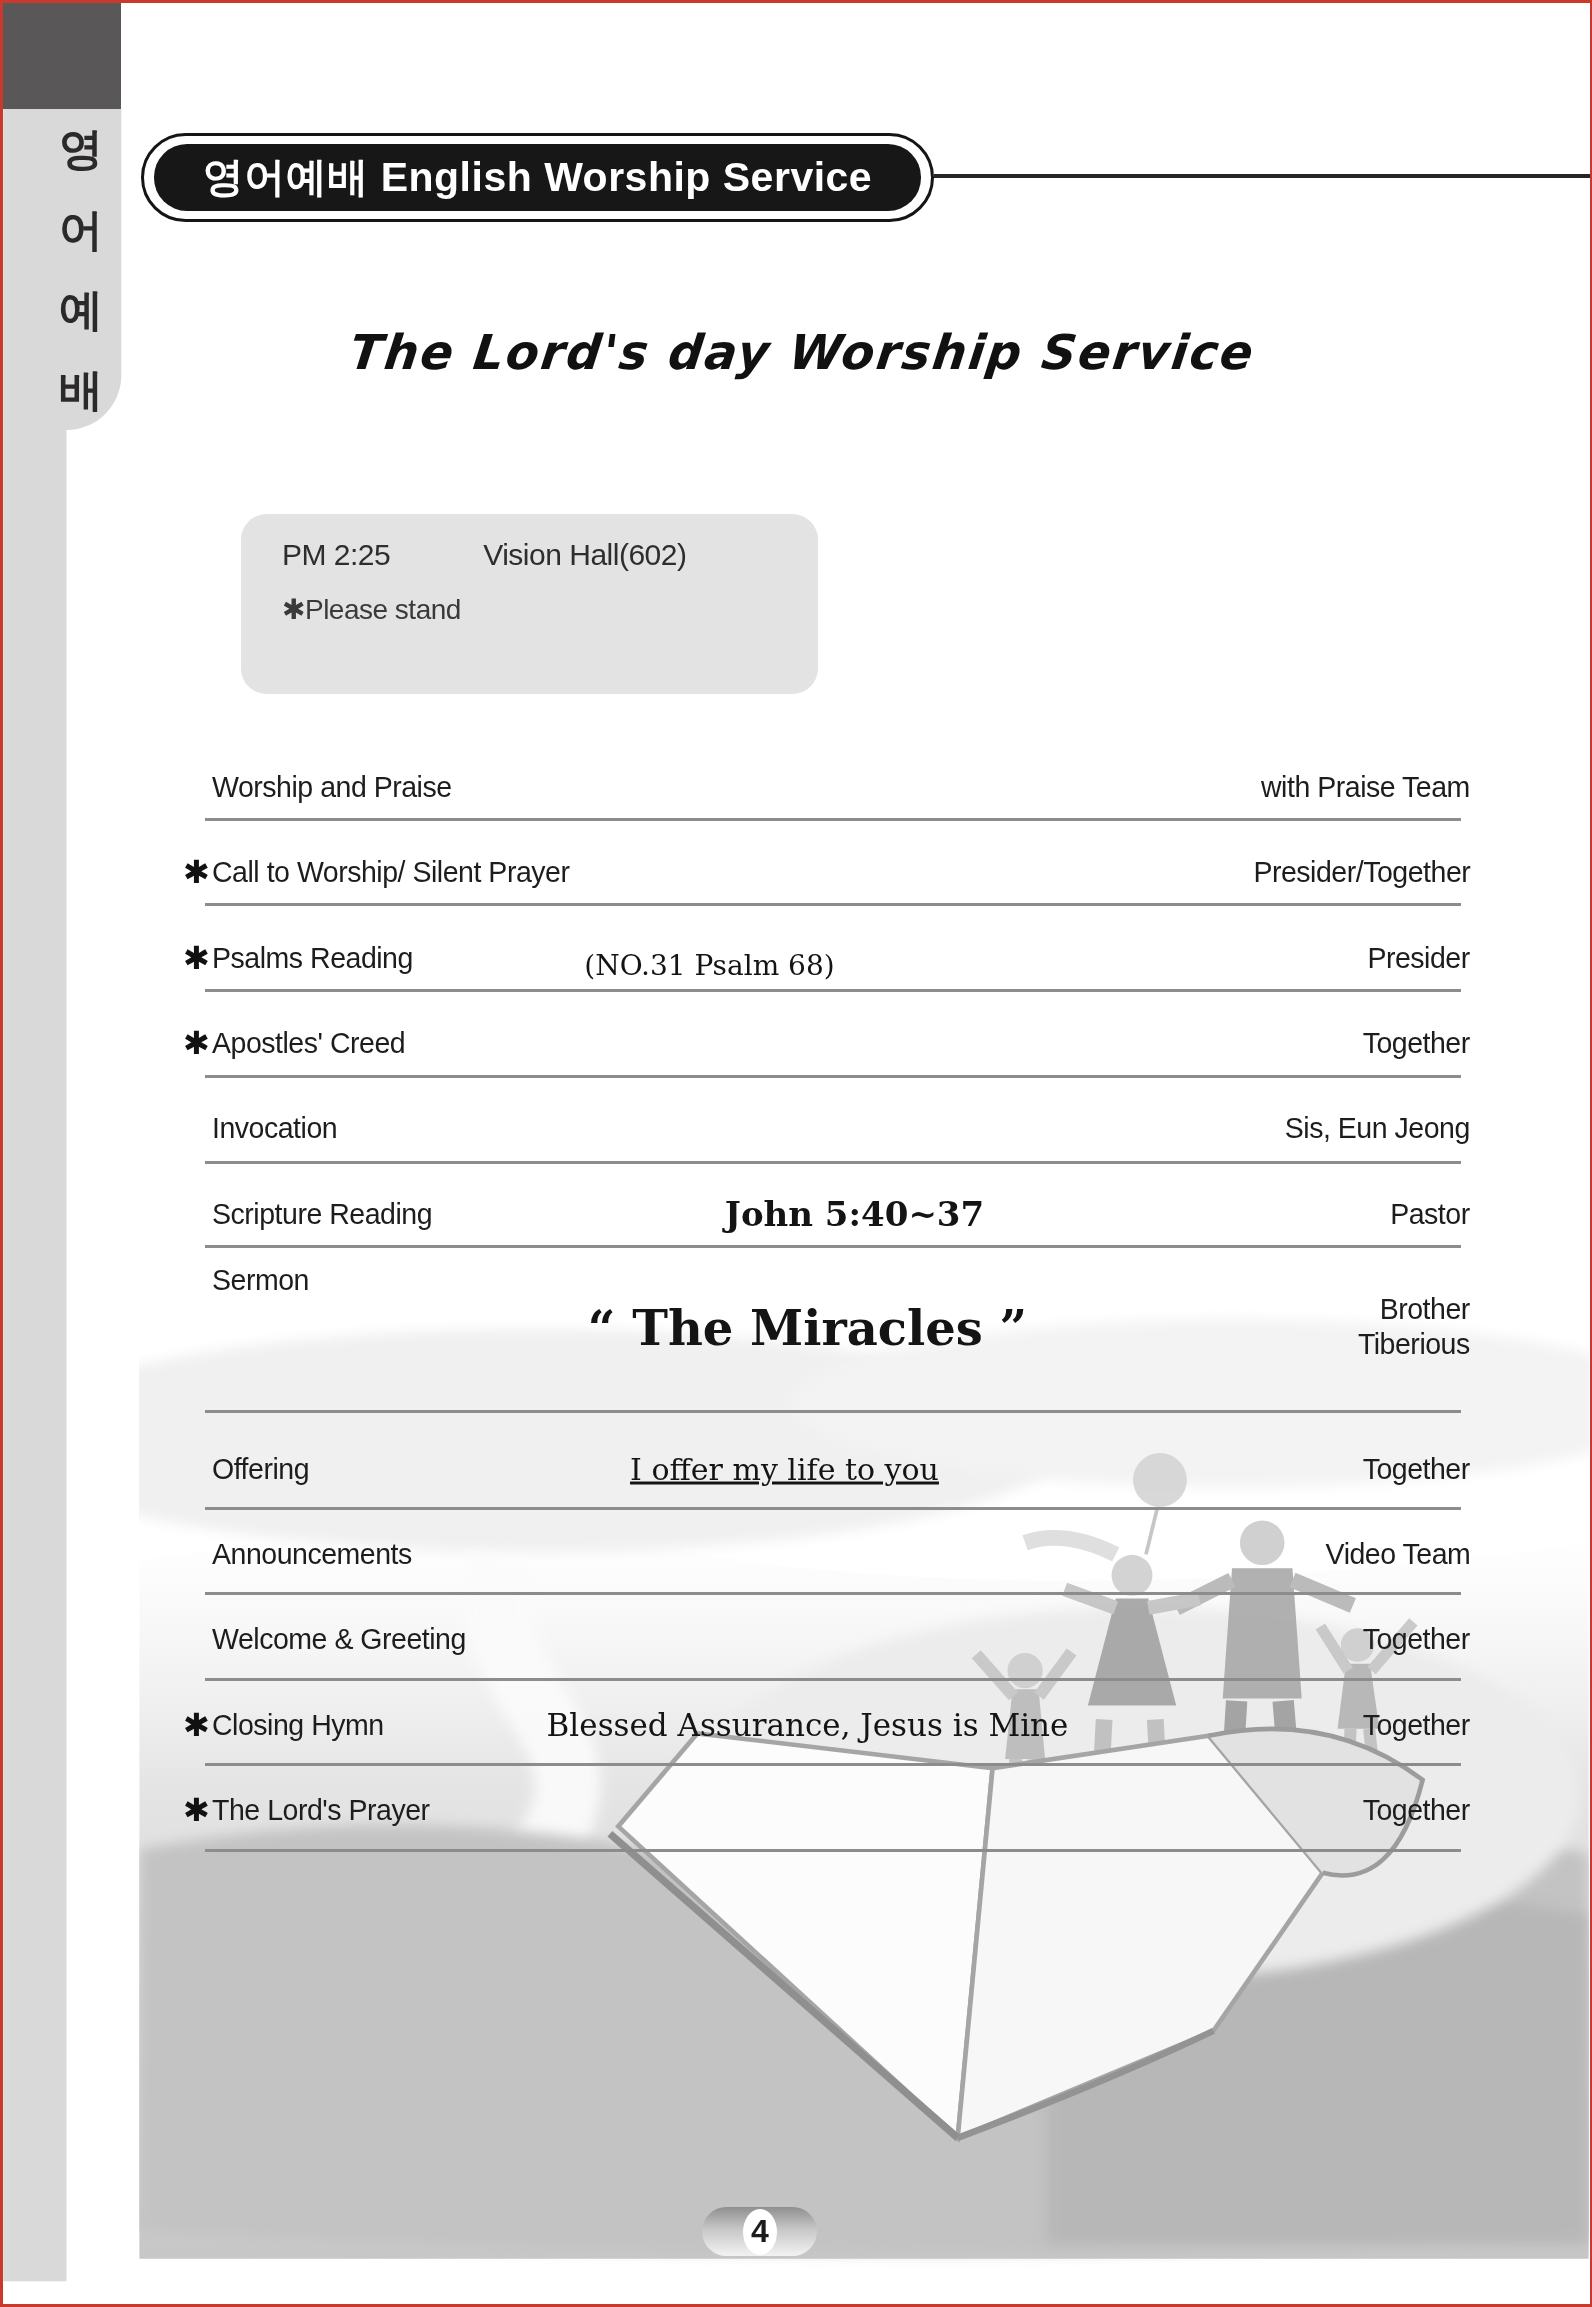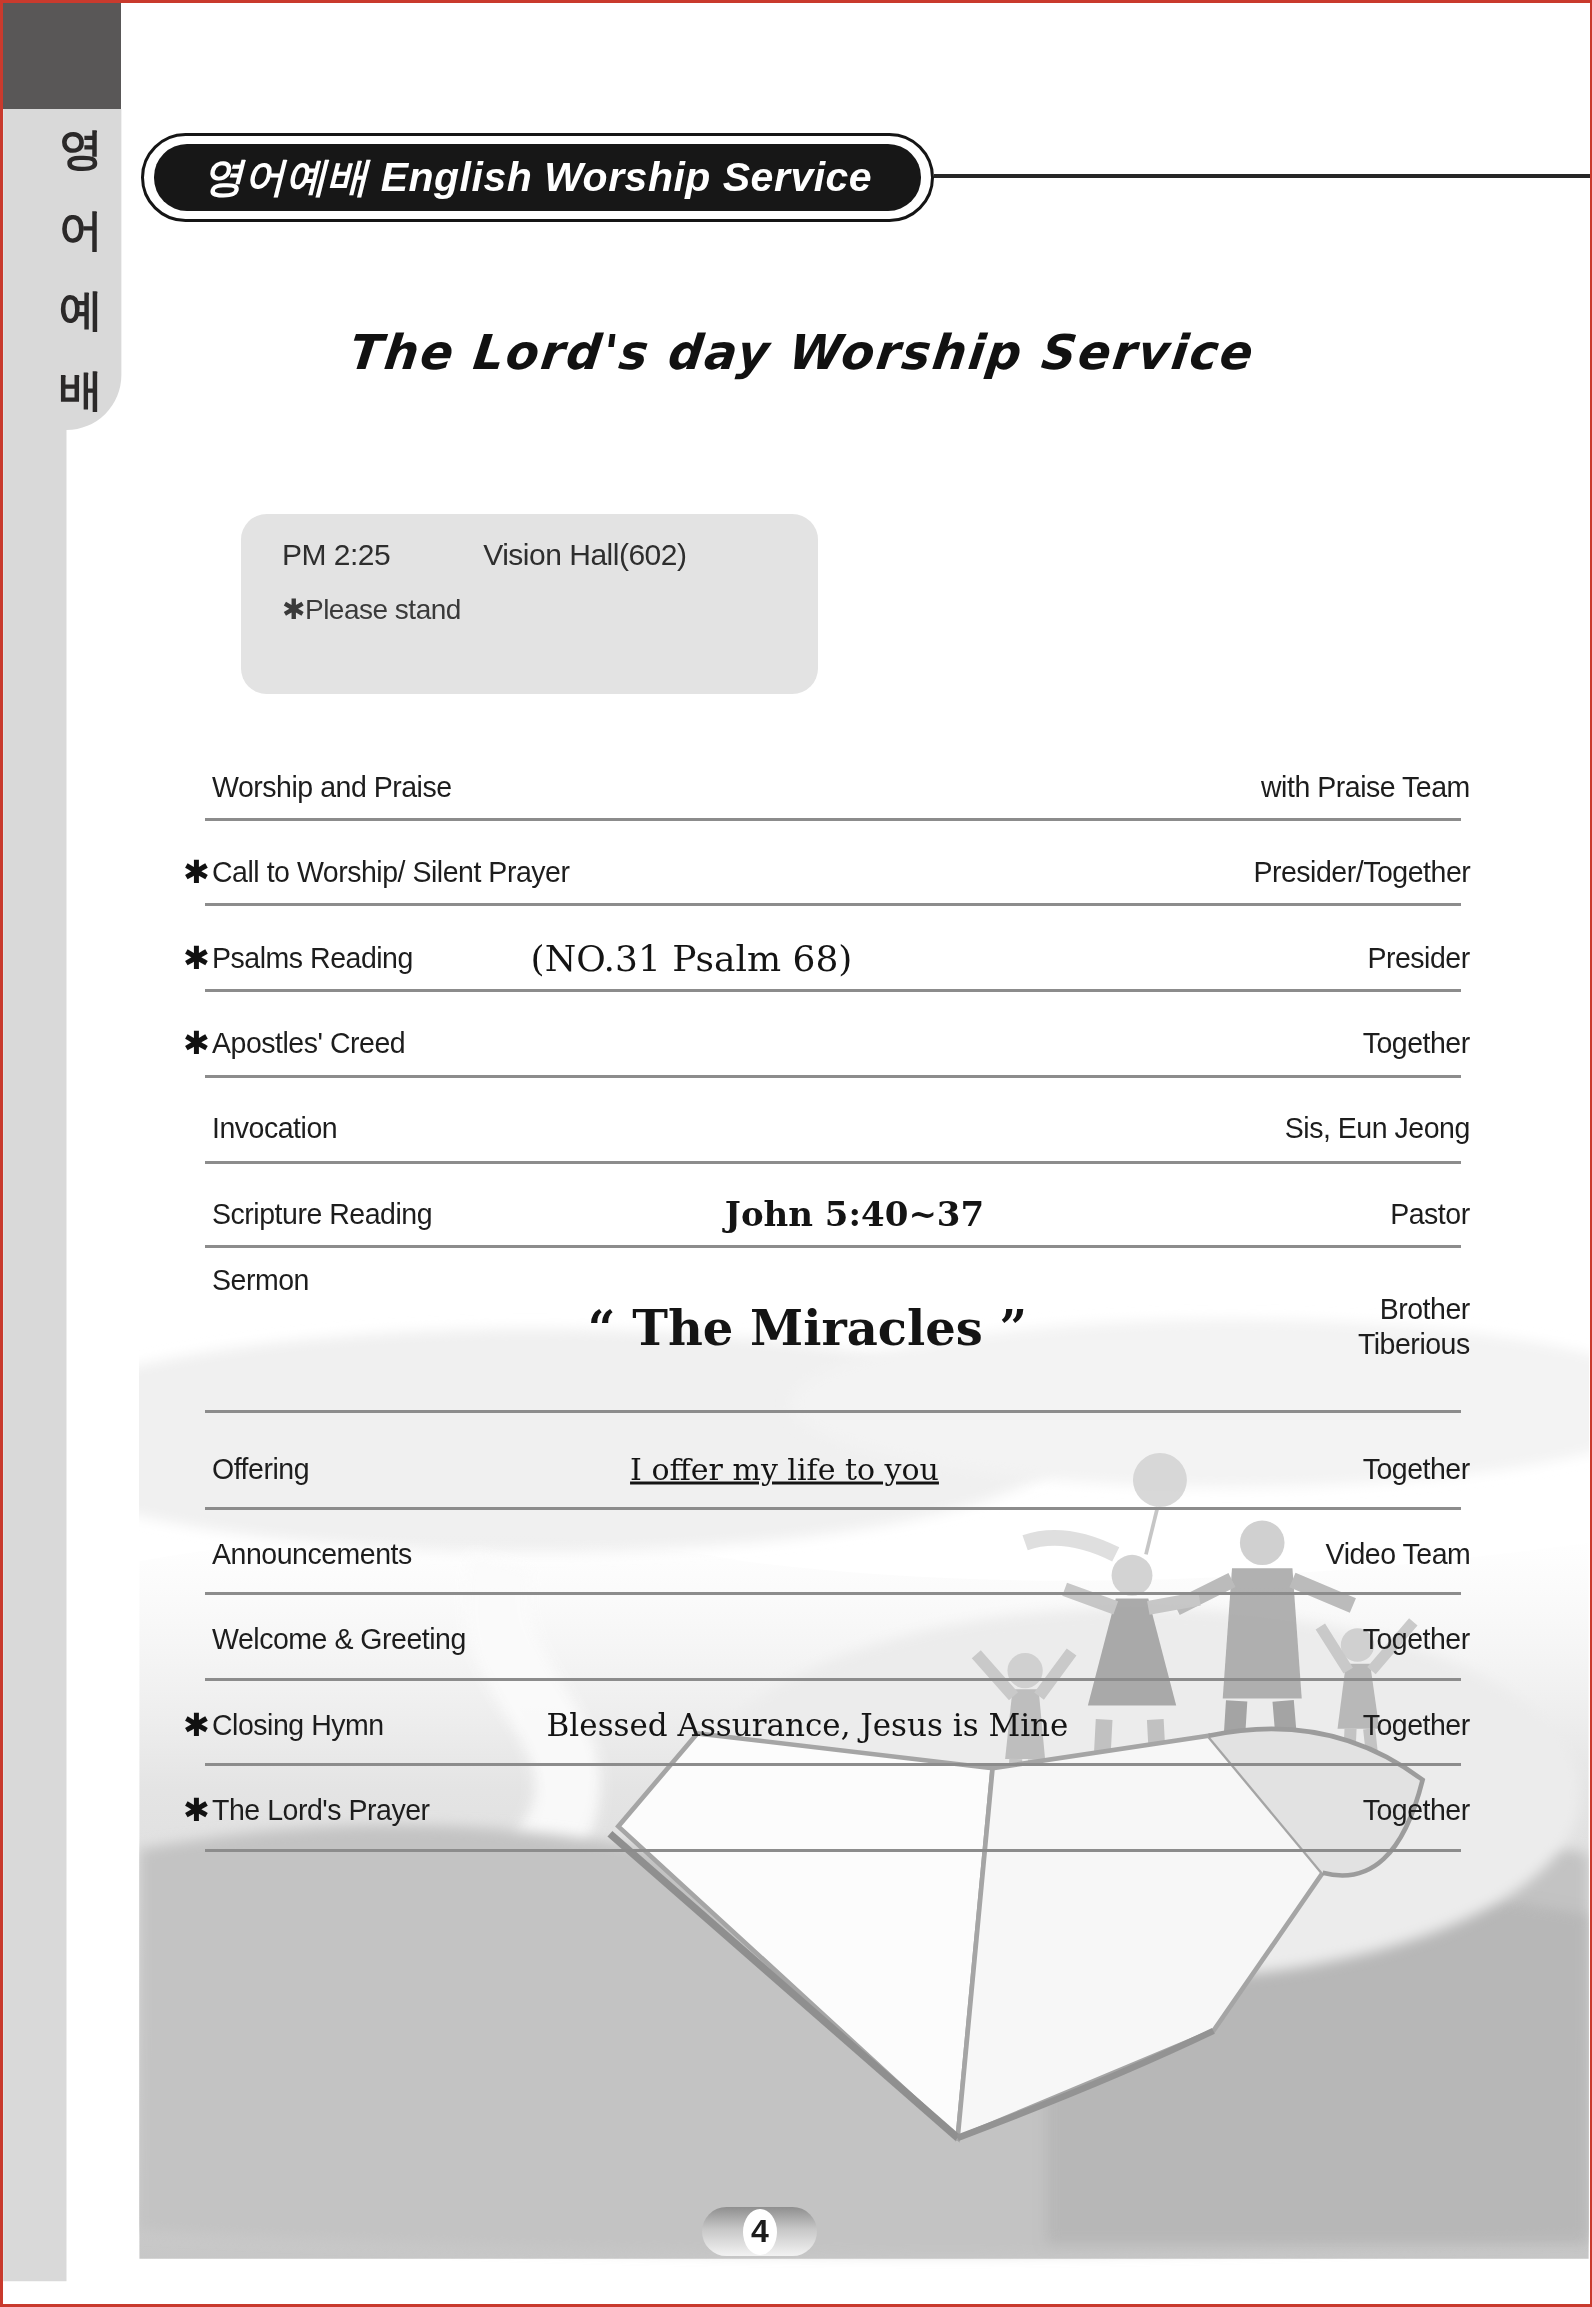--- a/index.html
+++ b/index.html
@@ -17,21 +17,21 @@
   }
   
   .badge-outer{
     position:absolute;left:138px;top:130px;width:793px;height:89px;
     background:#fff;border:3.3px solid #151515;border-radius:47px;box-sizing:border-box;
   }
   .badge-inner{
     position:absolute;left:10.2px;top:8.4px;right:10.2px;bottom:8.4px;
     background:#171717;border-radius:33px;display:flex;align-items:center;justify-content:center;
   }
-  .badge-inner span{color:#ffffff;font-weight:700;font-size:41px;letter-spacing:0.5px;white-space:nowrap;font-style:italic;}
+  .badge-inner span{color:#ffffff;font-weight:700;font-size:41px;letter-spacing:0.5px;white-space:nowrap;}
   .header-line{position:absolute;left:931px;top:171px;width:658px;height:3.7px;background:#262626;}
   
   .script-title{
     position:absolute;left:195px;top:321px;width:1209px;text-align:center;
     font-family:"DejaVu Sans",sans-serif;font-style:italic;font-weight:600;
     font-size:48px;letter-spacing:1.9px;color:#111;white-space:nowrap;
     transform:skewX(-7deg);
   }
   
   .info-box{
@@ -54,21 +54,21 @@
   }
   .row-by{
     position:absolute;right:126px;transform:translateY(-50%) scaleX(.95);transform-origin:right center;
     font-size:30px;letter-spacing:-0.5px;color:#1d1d1d;text-align:right;white-space:nowrap;
   }
   .by-two{white-space:pre-line;line-height:1.18;}
   .row-detail{
     position:absolute;transform:translateY(-50%);text-align:center;white-space:nowrap;
     font-family:"DejaVu Serif","Liberation Serif",serif;color:#141414;
   }
-  .d-psalm{left:498px;width:381px;font-size:36px;}
+  .d-psalm{left:516px;width:381px;font-size:28px;margin-top:7px;}
   .d-verse{left:642px;width:419px;font-size:34px;font-weight:700;}
   .d-sermon{left:502px;width:605px;font-size:48px;font-weight:700;}
   .d-offer{left:549px;width:465px;font-size:30px;}
   .d-hymn{left:493px;width:623px;font-size:31px;}
   .divider{position:absolute;left:202px;width:1256px;height:2.8px;background:#8c8c8c;}
   
   .notice{
     position:absolute;left:172px;top:2046px;width:1288px;z-index:3;text-align:center;
     transform:translateY(-50%);font-size:33px;font-weight:800;color:#000;white-space:nowrap;letter-spacing:-0.5px;
     text-shadow:-2.8px 0 0 #fff,2.8px 0 0 #fff,0 -2.8px 0 #fff,0 2.8px 0 #fff,

